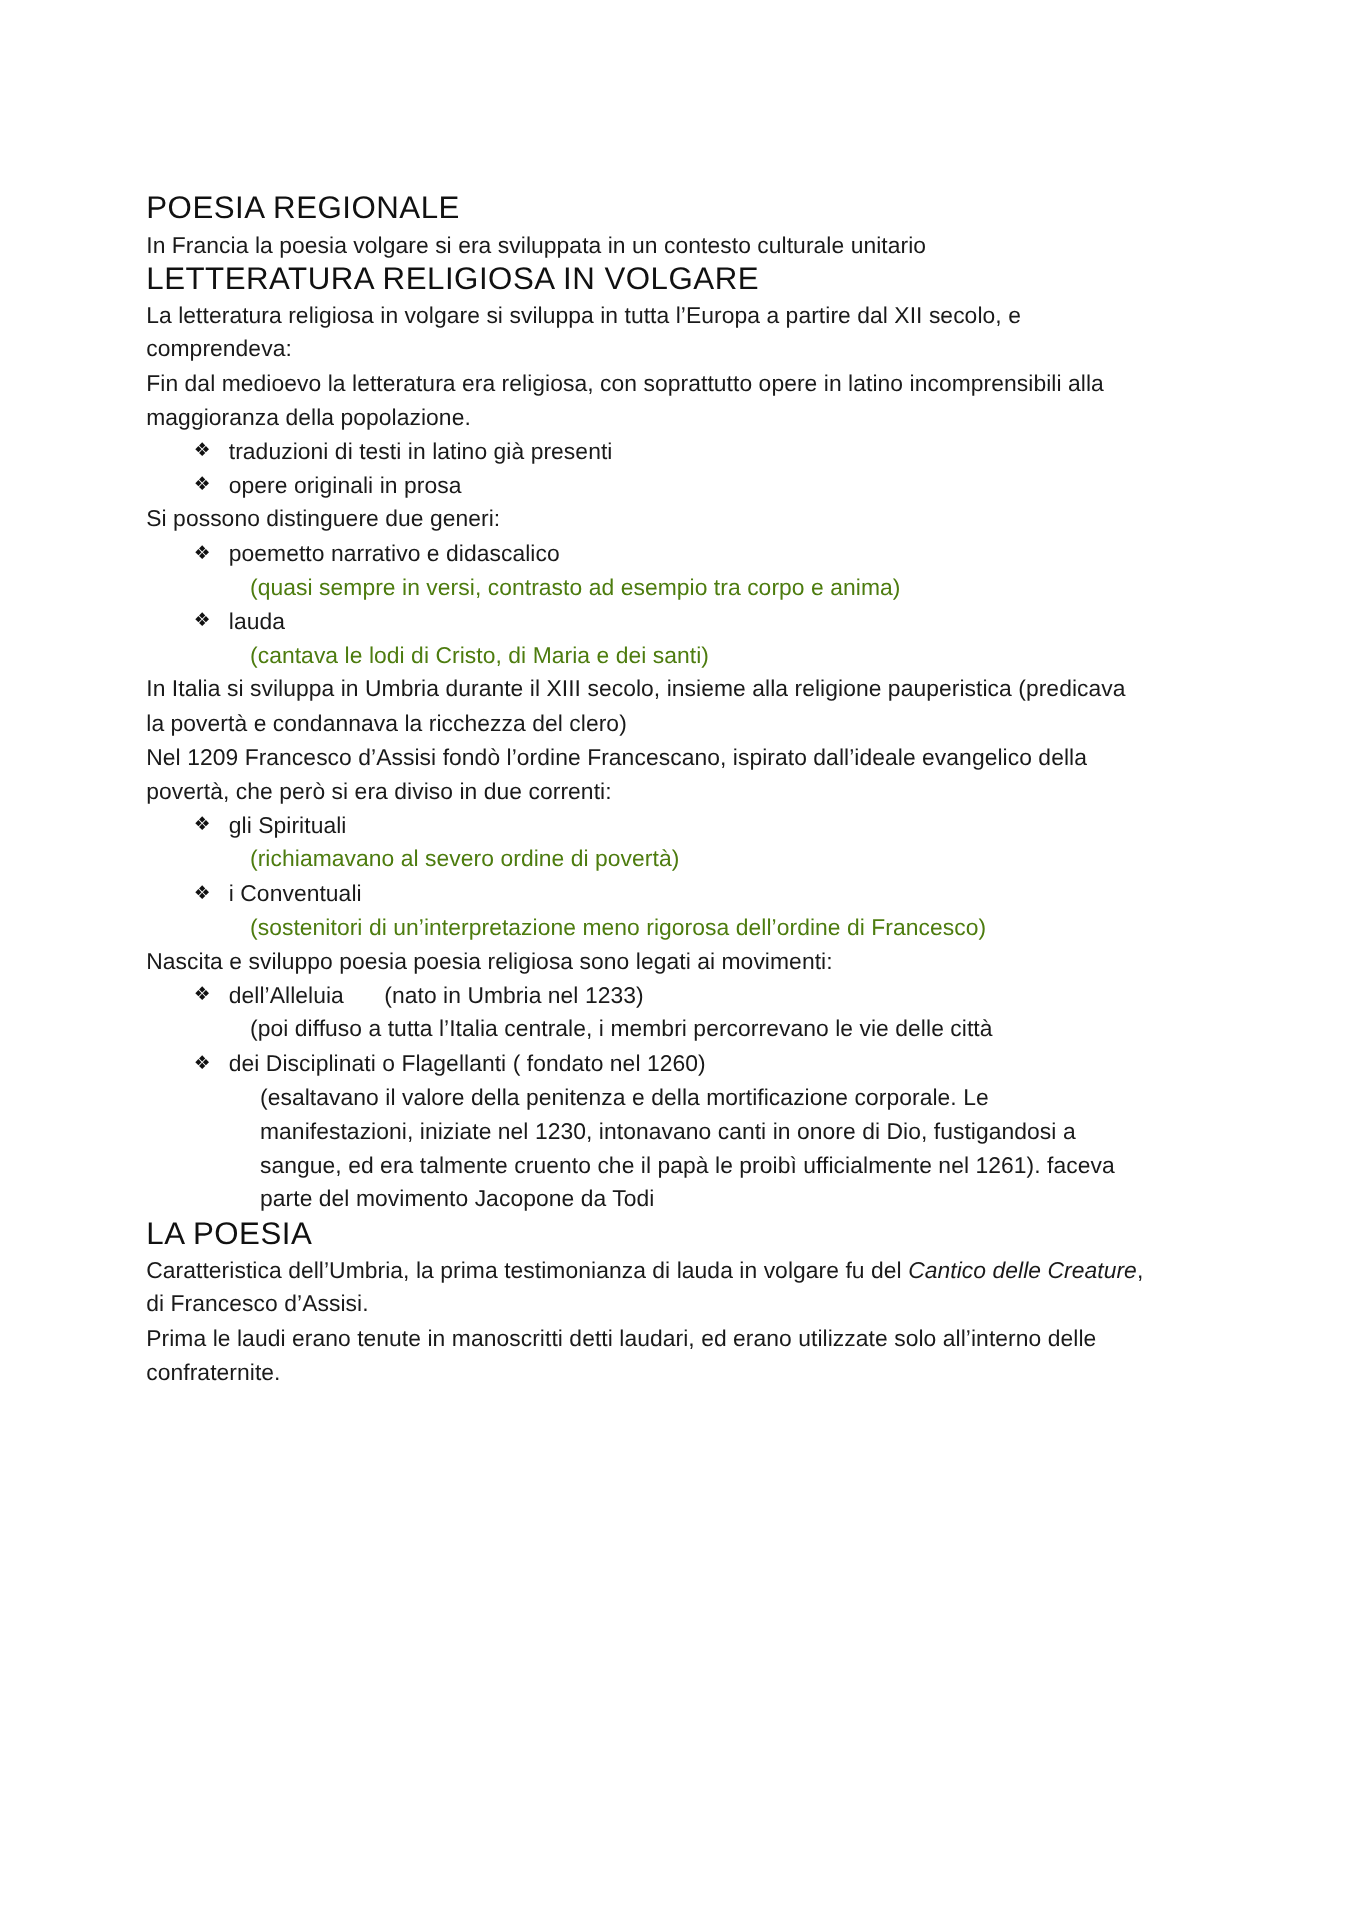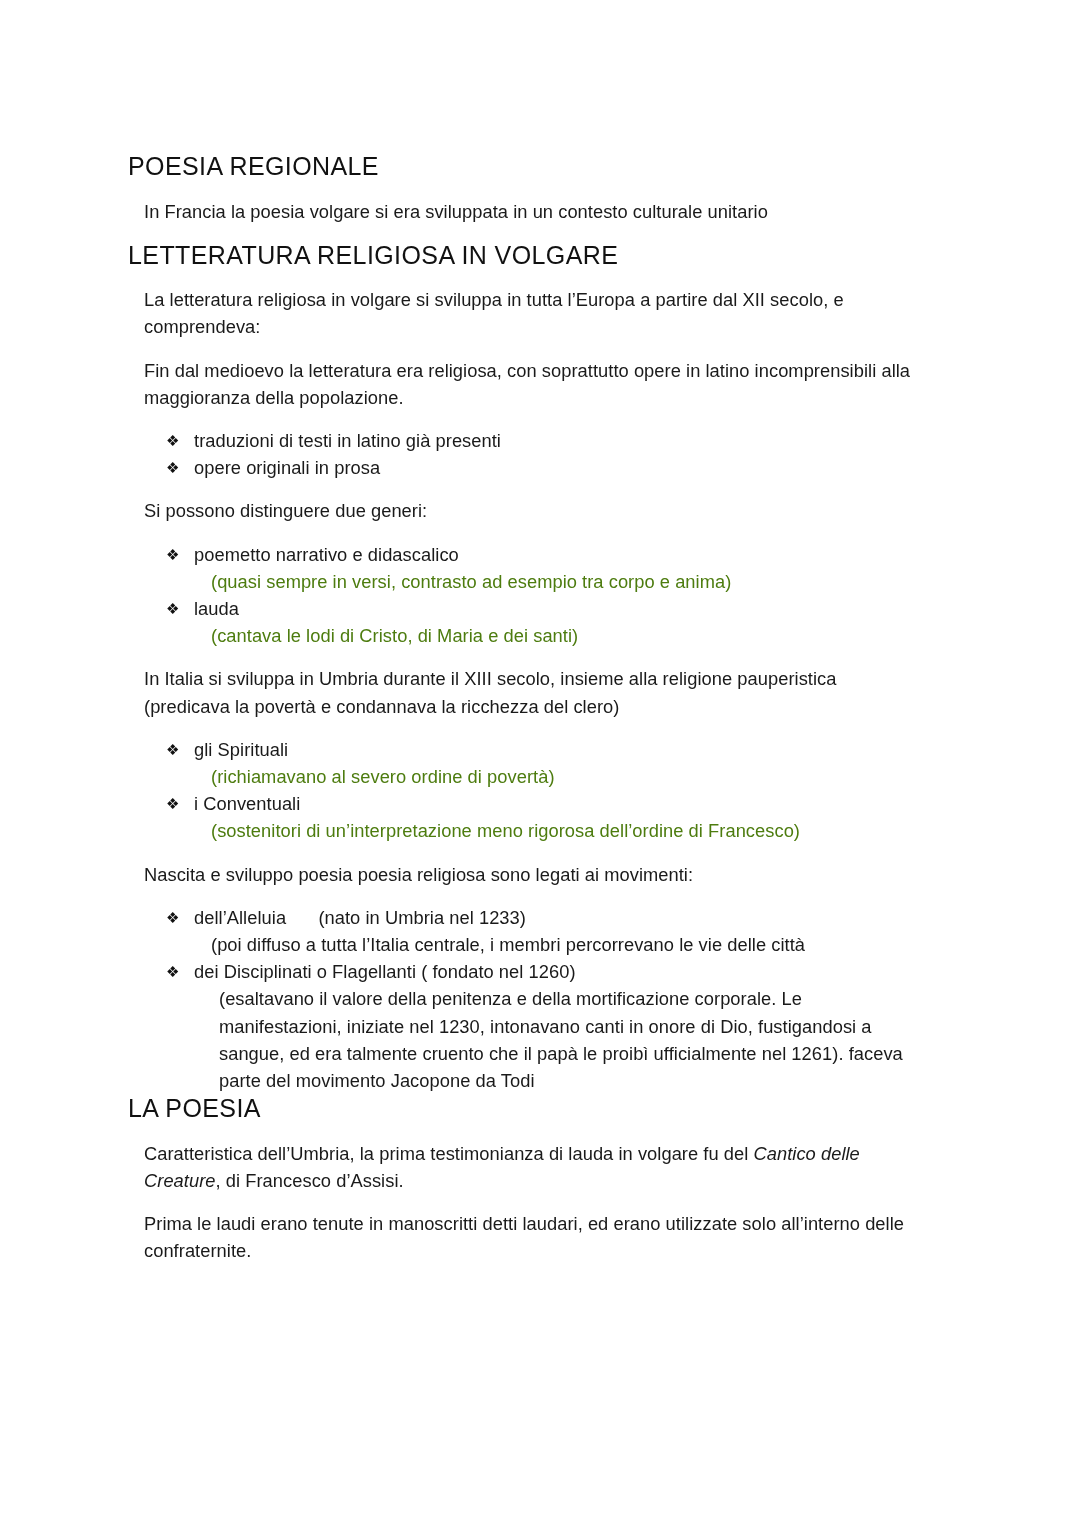--- a/index.html
+++ b/index.html
@@ -14,41 +14,41 @@
   .page {
     position: relative;
     width: 1080px;
     height: 1525px;
     background: #ffffff;
     overflow: hidden;
     box-sizing: border-box;
   }
   .content {
     position: absolute;
-    left: 128px;
+    left: 117px;
     top: 152px;
     width: 800px;
   }
 
   h1.section-title {
     font-size: 25px;
     font-weight: 500;
     letter-spacing: 0.4px;
     color: #111111;
     margin: 0;
     line-height: 1.18;
   }
   .block-title-1 { margin-top: 0; }
   .block-title-2 { margin-top: 45px; }
   .block-title-3 { margin-top: 48px; }
 
   p.para {
     font-size: 18.3px;
     line-height: 27.2px;
-    margin: 16px;
+    margin: 0;
     color: #1a1a1a;
     letter-spacing: 0.05px;
   }
   .para-after-title { margin-top: 21px; }
 
   ul.bullets {
     list-style: none;
     margin: 0;
     padding: 0;
   }
@@ -135,20 +135,21 @@
         <span class="subnote">(quasi sempre in versi, contrasto ad esempio tra corpo e anima)</span>
       </li>
       <li class="bullet-item">
         <span class="bullet-glyph">❖</span>
         <span>lauda</span>
         <span class="subnote">(cantava le lodi di Cristo, di Maria e dei santi)</span>
       </li>
     </ul>
 
     <p class="para">In Italia si sviluppa in Umbria durante il XIII secolo, insieme alla religione pauperistica (predicava la povertà e condannava la ricchezza del clero)</p>
+    <p class="para">Nel 1209 Francesco d’Assisi fondò l’ordine Francescano, ispirato dall’ideale evangelico della povertà, che però si era diviso in due correnti:</p>
 
     <ul class="bullets">
       <li class="bullet-item">
         <span class="bullet-glyph">❖</span>
         <span>gli Spirituali</span>
         <span class="subnote">(richiamavano al severo ordine di povertà)</span>
       </li>
       <li class="bullet-item">
         <span class="bullet-glyph">❖</span>
         <span>i Conventuali</span>

